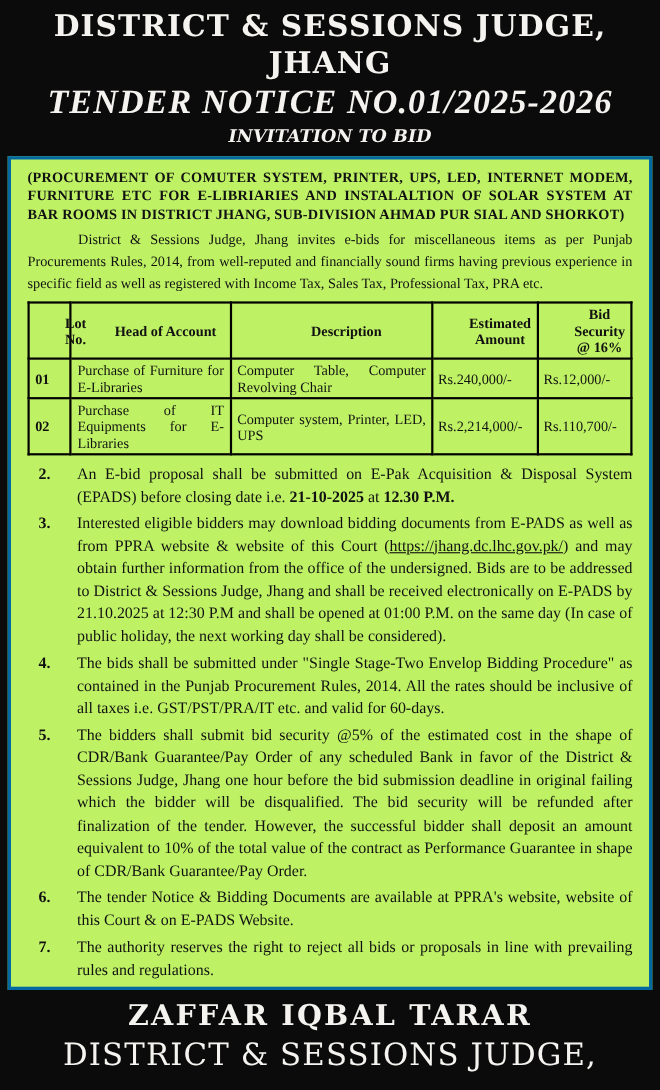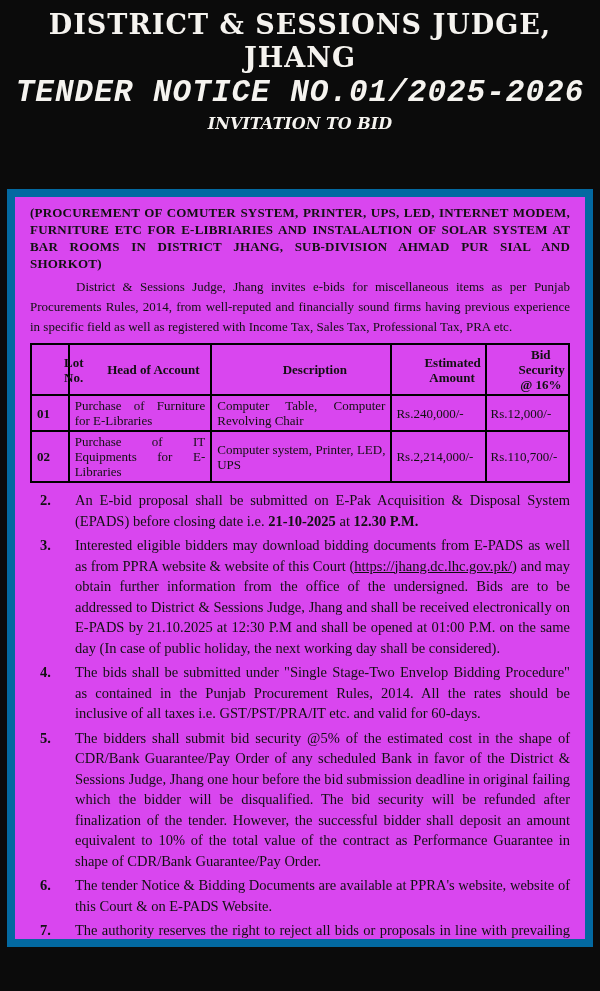--- a/index.html
+++ b/index.html
@@ -8,56 +8,55 @@
     position: relative;
     width: 600px;
     height: 991px;
     margin: 0 auto;
     background: #0b0b0b;
     font-family: "Liberation Serif", serif;
     color: #111;
     display: flex;
     flex-direction: column;
     overflow: hidden;
-    gap: 47px;
   }
 
   
   .head-band { padding-top: 8px; text-align: center; color: #f5f3ef; }
   .head-line1 {
     font-family: "DejaVu Serif", serif;
     font-weight: bold;
     font-size: 27px;
     letter-spacing: 1px;
     line-height: 33px;
   }
   .head-line2 {
-    font-family: Liberation Mono, monospace;
+    font-family: Liberation Serif, serif;
     font-weight: bold;
     font-style: italic;
     font-size: 31px;
     letter-spacing: 1px;
     line-height: 37px;
   }
   .head-line3 {
     font-family: "DejaVu Serif", serif;
     font-weight: bold;
     font-style: italic;
     font-size: 16px;
     line-height: 26px;
     padding-bottom: 5px;
   }
 
   
   .paper {
     margin: 0 7px;
     height: 758px;
     flex: 0 0 auto;
-    background: #d946ef;
-    border: 8px solid #0369a1;
+    background: #bef264;
+    border: 3px solid #0369a1;
     padding: 7px 15px 0 15px;
     overflow: hidden;
   }
   .proc {
     font-weight: bold;
     font-size: 13px;
     line-height: 17px;
     text-align: justify;
     letter-spacing: 0.2px;
   }

